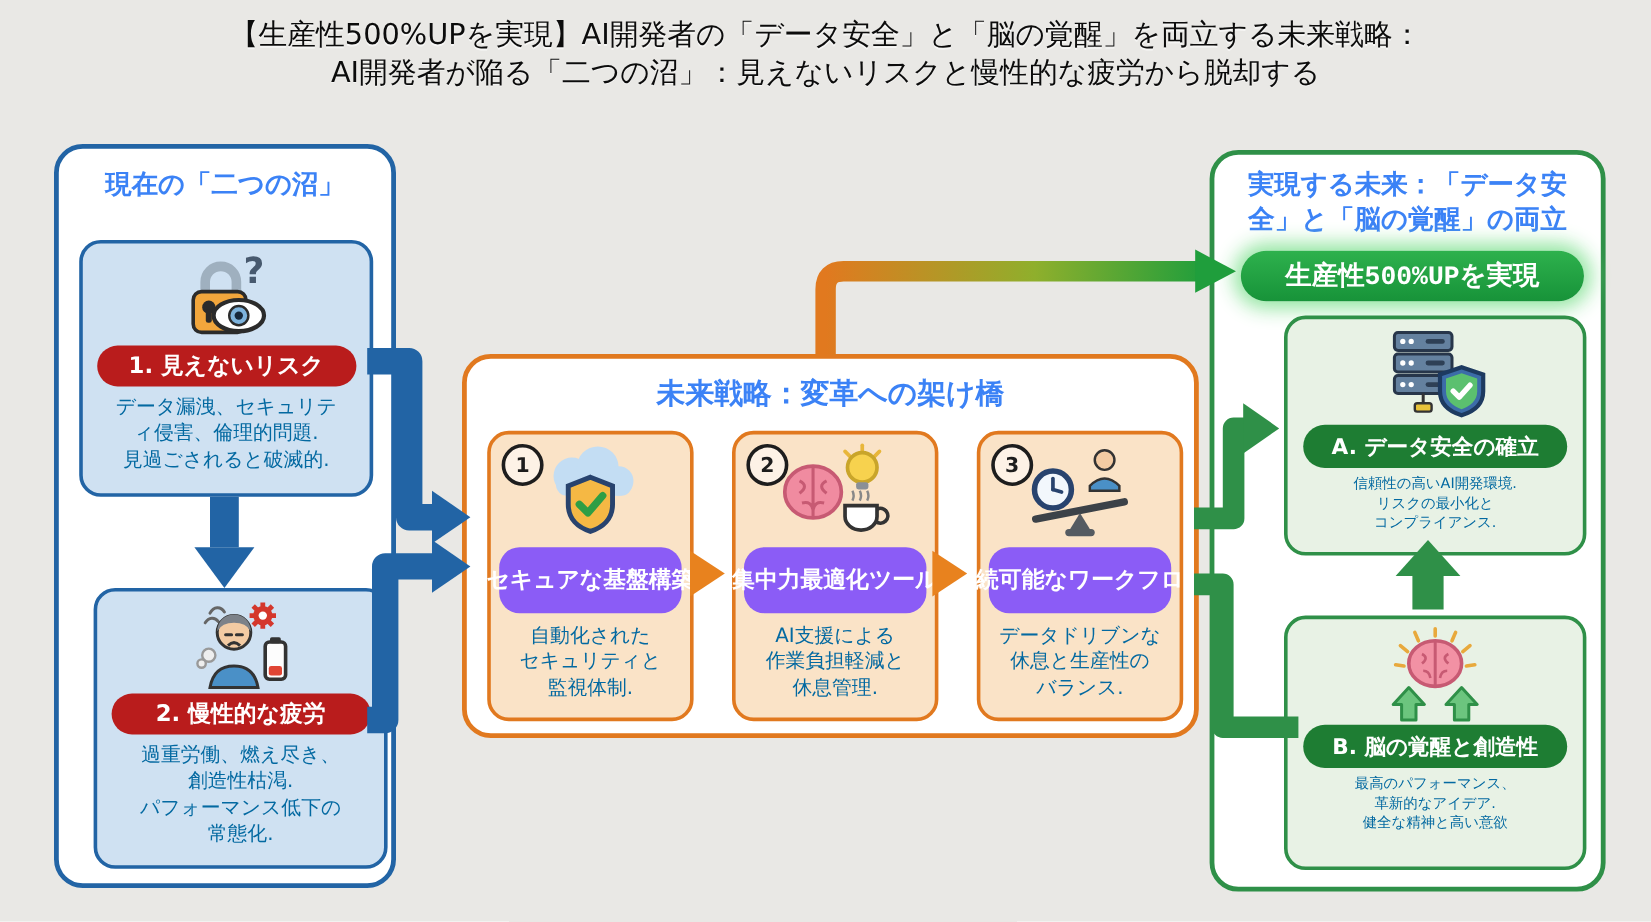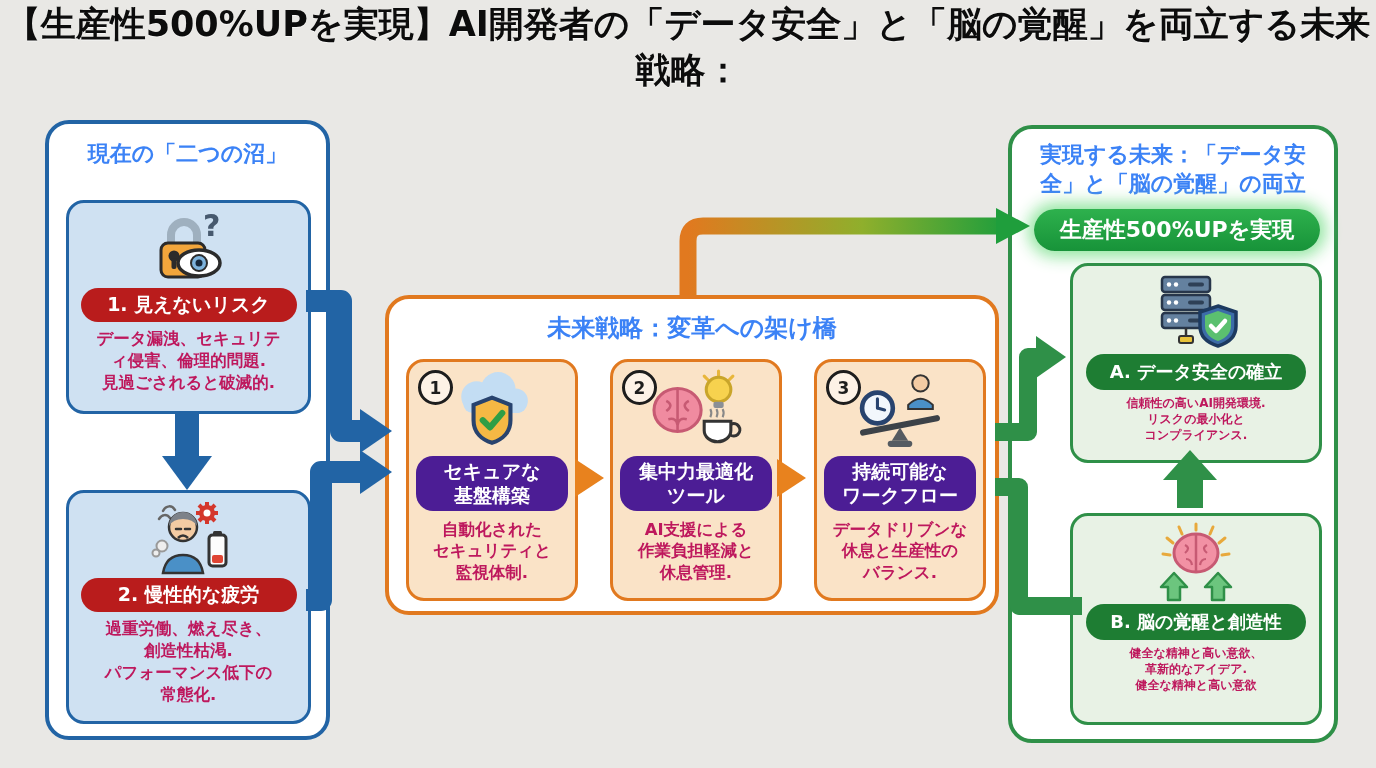--- a/index.html
+++ b/index.html
@@ -3,50 +3,50 @@
 <meta charset="utf-8">
 <style>
   html,body{margin:0;padding:0;}
   .canvas{
     position:relative;width:1376px;height:768px;overflow:hidden;
     background:#e9e8e5;
     font-family:"DejaVu Sans","Liberation Sans",sans-serif;
     color:#111;
   }
   .title{
-    position:absolute;top:2px;left:0;width:1376px;text-align:center;
-    font-weight:700;font-size:35px;line-height:1.3;color:#0c0c0c;
+    position:absolute;top:14px;left:0;width:1376px;text-align:center;
+    font-weight:400;font-size:24px;line-height:1.3;color:#0c0c0c;
     text-shadow:0 1px 0 rgba(255,255,255,.6);
   }
   .panel{position:absolute;background:#fff;border-radius:24px;box-sizing:border-box;}
   .panel-blue{left:45px;top:120px;width:285px;height:620px;border:4px solid #2264a5;}
   .panel-orange{left:385px;top:295px;width:614px;height:320px;border:4px solid #e1791f;}
   .panel-green{left:1008px;top:125px;width:330px;height:618px;border:4px solid #2f9048;}
   .panel h2{margin:0;text-align:center;font-weight:800;color:#3b82f6;}
   .panel-blue h2{margin-top:15px;font-size:22px;}
   .panel-orange h2{margin-top:13px;font-size:24px;}
   .panel-green h2{margin-top:11px;font-size:22px;line-height:1.32;}
 
   .card{position:absolute;box-sizing:border-box;border-radius:18px;text-align:center;}
   .card-blue{left:17px;width:245px;background:#cfe1f2;border:3px solid #2264a5;}
   #risk-card{top:76px;height:214px;}
-  #fatigue-card{top:366px;height:234px;}
+  #fatigue-card{top:366px;height:234px;margin-left:12px;}
   .icon-slot{display:flex;align-items:center;justify-content:center;}
   .card-blue .icon-slot{height:82px;padding-top:3px;}
 
   .pill{margin:0 auto;display:flex;align-items:center;justify-content:center;
         color:#fff;font-weight:800;border-radius:20px;white-space:nowrap;}
   .pill-navy{background:#b91c1c;width:216px;height:34px;font-size:19px;}
-  .pill-step{background:#4c1d95;width:152px;height:55px;font-size:19px;line-height:1.22;
-             flex-direction:column;border-radius:17px;margin-top:2px;}
+  .pill-step{background:#8b5cf6;width:152px;height:55px;font-size:19px;line-height:1.22;
+             flex-direction:row;border-radius:17px;margin-top:2px;}
   .pill-green{background:#1e7d33;width:220px;height:36px;font-size:18px;}
   .pill-glow{position:absolute;left:22px;top:80px;width:286px;height:42px;margin:0;
              background:linear-gradient(180deg,#2eb14d,#179339);font-size:22px;border-radius:22px;
-             box-shadow:0 0 16px 6px rgba(140,228,155,.95);}
-  .desc{font-weight:700;color:#be185d;}
+             box-shadow:0 0 16px 6px rgba(140,228,155,.95);font-family:Liberation Mono, monospace;}
+  .desc{font-weight:400;color:#0369a1;}
   .card-blue .desc{font-size:16.5px;line-height:1.33;margin-top:6px;}
 
   .step{position:absolute;top:60px;width:172px;height:242px;background:#fae3c7;
         border:3px solid #e1791f;border-radius:18px;box-sizing:border-box;text-align:center;}
   #step-1{left:17px;} #step-2{left:221px;} #step-3{left:425px;}
   .step-num{position:absolute;left:9px;top:8px;width:29px;height:29px;border:3px solid #1d1d1d;
             border-radius:50%;display:flex;align-items:center;justify-content:center;
             font-size:17px;font-weight:800;color:#1d1d1d;background:rgba(255,255,255,.55);}
   .step .icon-slot{height:88px;padding-top:4px;}
   .step .desc{font-size:16.5px;line-height:1.3;margin-top:8px;}
@@ -59,20 +59,21 @@
 
   .overlay{position:absolute;left:0;top:0;width:1376px;height:768px;pointer-events:none;}
 </style>
 </head>
 <body>
 
 <div class="canvas">
 
   <div class="title">
     <div>【生産性500%UPを実現】AI開発者の「データ安全」と「脳の覚醒」を両立する未来戦略：</div>
+    <div>AI開発者が陥る「二つの沼」：見えないリスクと慢性的な疲労から脱却する</div>
   </div>
 
   <section class="panel panel-blue">
     <h2>現在の「二つの沼」</h2>
 
     <div class="card card-blue" id="risk-card">
       <div class="icon-slot">
         <svg viewBox="0 0 96 76" width="96" height="76">
           <text x="62" y="27" font-size="30" font-weight="bold" fill="#47596e">?</text>
           <path d="M30 36 V26 a13 13 0 0 1 26 0 V36" fill="none" stroke="#9fb0bf" stroke-width="8"></path>
@@ -269,21 +270,21 @@
           <line x1="48" y1="13" x2="48" y2="50" stroke="#c75a73" stroke-width="2.5"></line>
           <path d="M37 23 q6 3 0 8 M59 23 q-6 3 0 8 M38 37 q5 0 6 6 M58 37 q-5 0 -6 6" stroke="#c75a73" stroke-width="2.2" fill="none"></path>
           <g fill="#6cc57e" stroke="#2f9048" stroke-width="2.5" stroke-linejoin="round">
             <path d="M20 78 V65 H13 L26 51 L39 65 H32 V78 Z"></path>
             <path d="M64 78 V65 H57 L70 51 L83 65 H76 V78 Z"></path>
           </g>
         </svg>
       </div>
       <div class="pill pill-green">B. 脳の覚醒と創造性</div>
       <div class="desc">
-        <div>健全な精神と高い意欲、</div>
+        <div>最高のパフォーマンス、</div>
         <div>革新的なアイデア.</div>
         <div>健全な精神と高い意欲</div>
       </div>
     </div>
   </section>
 
   <svg class="overlay" viewBox="0 0 1376 768">
     <defs>
       <linearGradient id="gradOG" gradientUnits="userSpaceOnUse" x1="688" y1="226" x2="1005" y2="226">
         <stop offset="0" stop-color="#e1791f"></stop>

